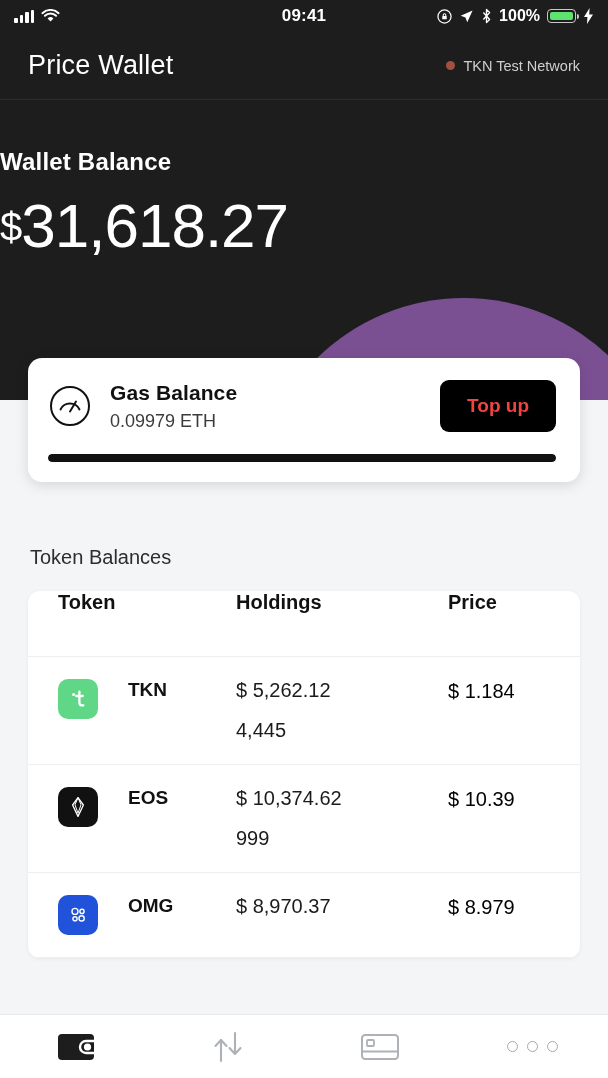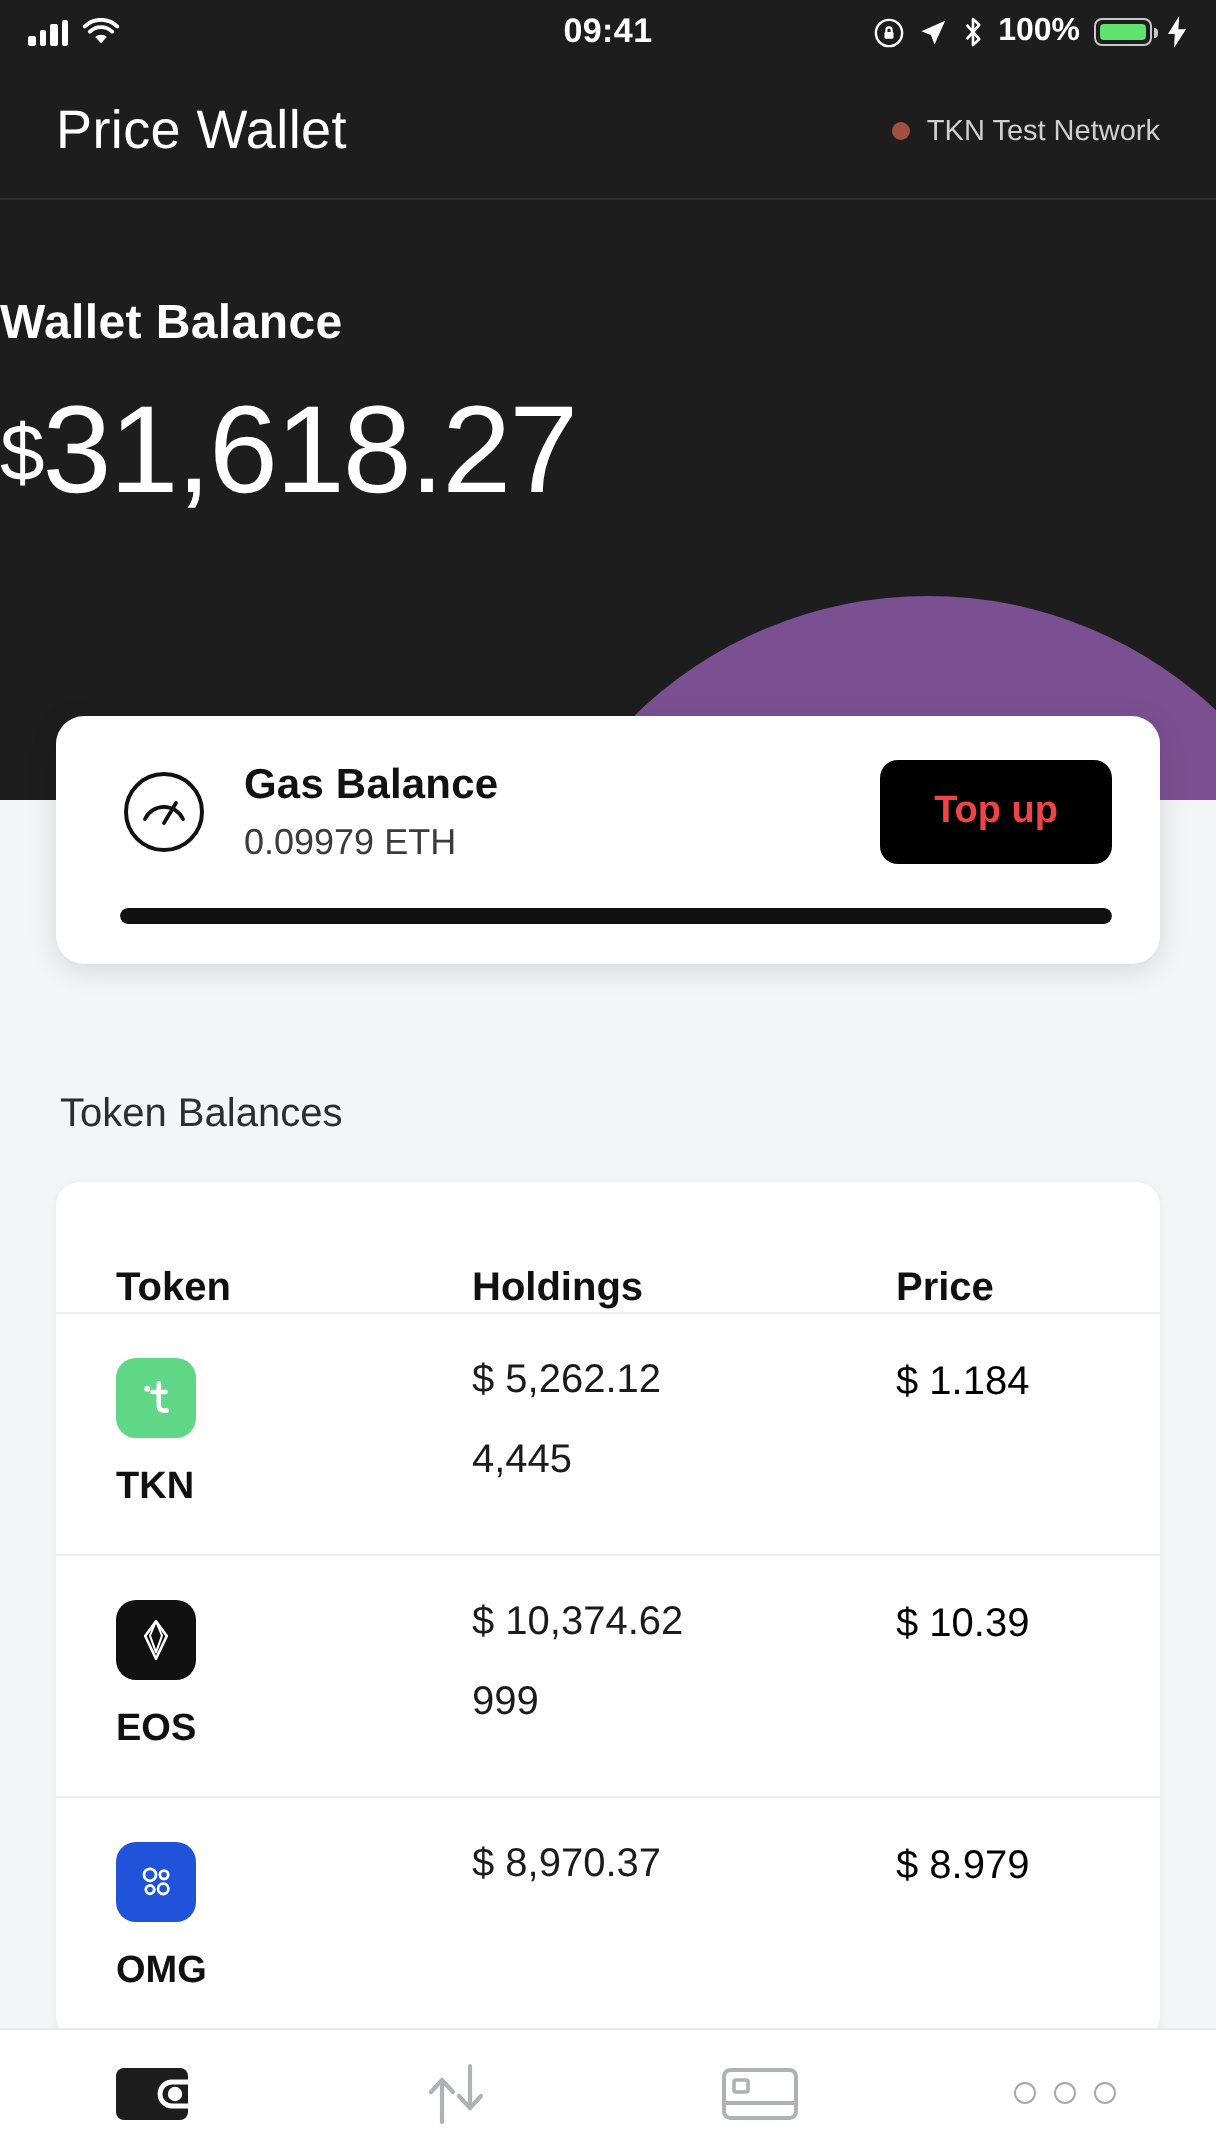--- a/index.html
+++ b/index.html
@@ -47,48 +47,48 @@
   .blob-purple { position:absolute; width:420px; height:420px; border-radius:50%;
     background:#7b5093; right:-66px; top:198px; }
   .hero-inner { position:relative; z-index:2; text-align:left; padding-top:48px; }
   .hero-label { color:#fff; font-size:24px; font-weight:bold; letter-spacing:.2px; }
   .hero-amount { color:#fff; font-size:62px; font-weight:300; margin-top:14px;
     letter-spacing:-1px; }
   .hero-amount .cur { font-size:40px; vertical-align:6px; font-weight:300; }
 
   
   .gascard-wrap { position:absolute; left:28px; right:28px; top:358px; z-index:4; }
-  .gascard { background:#fff; border-radius:14px; padding:22px 24px 20px 32px;
+  .gascard { background:#fff; border-radius:14px; padding:22px 24px 20px 20px;
     box-shadow:0 3px 14px rgba(0,0,0,.13); }
   .gasrow { display:flex; align-items:center; }
   .gauge { width:44px; height:44px; flex:0 0 44px; }
   .gastext { margin-left:18px; }
   .gastitle { font-size:21px; font-weight:bold; color:#111; letter-spacing:.1px; }
   .gasamt { font-size:18px; color:#3b3b3b; margin-top:6px; }
   .topup { margin-left:auto; background:#000; color:#ef4444; border:none;
     border-radius:9px; padding:15px 27px; font-size:19px; font-weight:bold;
     font-family:inherit; cursor:pointer; }
   .gasbar { margin-top:22px; height:8px; border-radius:4px; background:#e8e8e8; overflow:hidden; }
   .gasbar > i { display:block; height:100%; background:#111; border-radius:4px; }
 
   
   .content { position:absolute; left:0; right:0; top:490px; bottom:0;
     background:#f4f5f7; padding:0 28px; z-index:2; }
   .sectitle { font-size:20px; color:#2d2d2d; padding:56px 0 22px 2px; }
   .table { background:#fff; border-radius:12px; box-shadow:0 1px 4px rgba(0,0,0,.06);
     overflow:hidden; }
-  .trow { display:flex; align-items:flex-end; padding:0 30px; }
+  .trow { display:flex; align-items:flex-start; padding:0 30px; }
   .thead { height:66px; border-bottom:1px solid #eceef0; }
   .thead .c { font-size:20px; font-weight:bold; color:#111; }
   .c1 { flex:0 0 178px; }
   .c2 { flex:0 0 212px; }
   .c3 { flex:1; }
   .tbody-row { border-bottom:1px solid #eceef0; padding-top:22px; padding-bottom:22px;
     align-items:flex-start; }
-  .tok { display:flex; flex-direction:column; gap:14px; }
+  .tok { display:flex; gap:30px; }
   .tokicon { width:40px; height:40px; border-radius:10px;
     display:flex; align-items:center; justify-content:center; }
   .tokname { font-size:19px; font-weight:bold; color:#111; }
   .vals { display:flex; flex-direction:column; gap:17px; }
   .v1 { font-size:20px; color:#1b1b1b; }
   .v2 { font-size:20px; color:#1b1b1b; }
   .price { font-size:20px; color:#000000; padding-top:1px; }
 
   
   .tabbar { position:absolute; left:0; right:0; bottom:0; height:64px; background:#fff;

